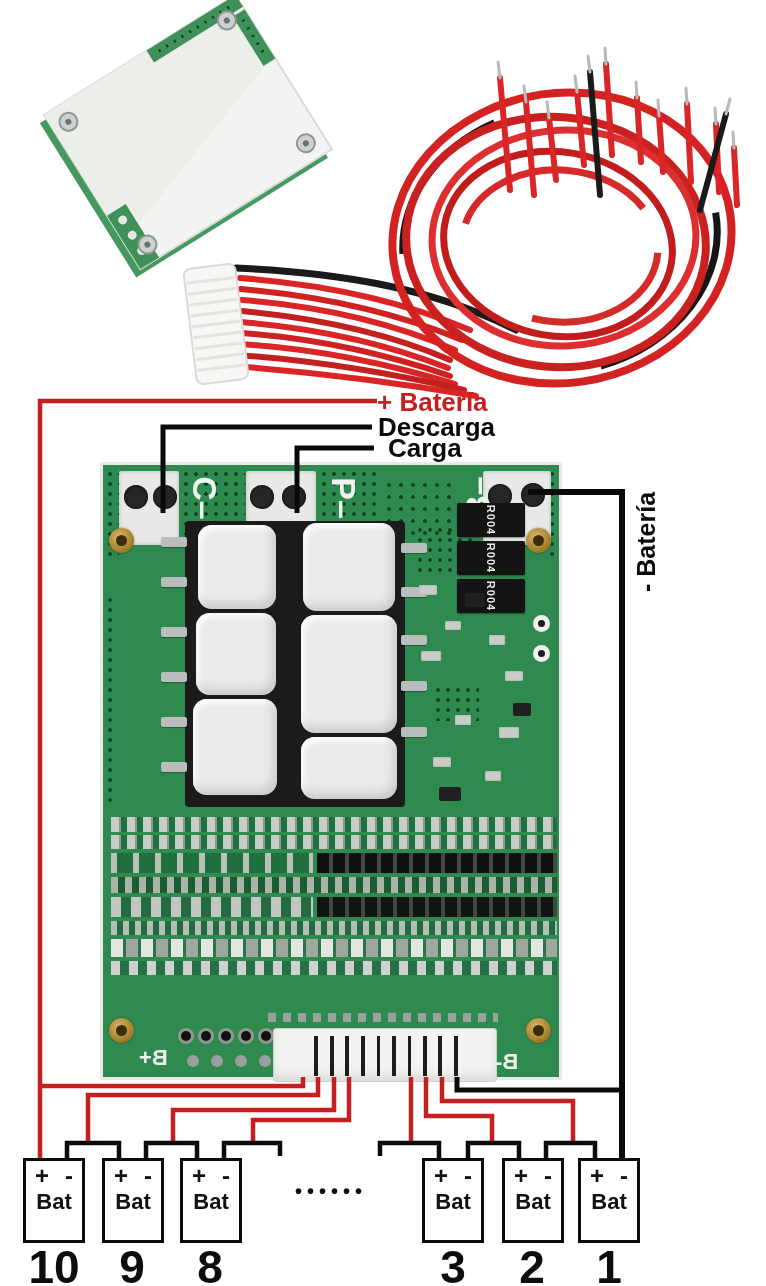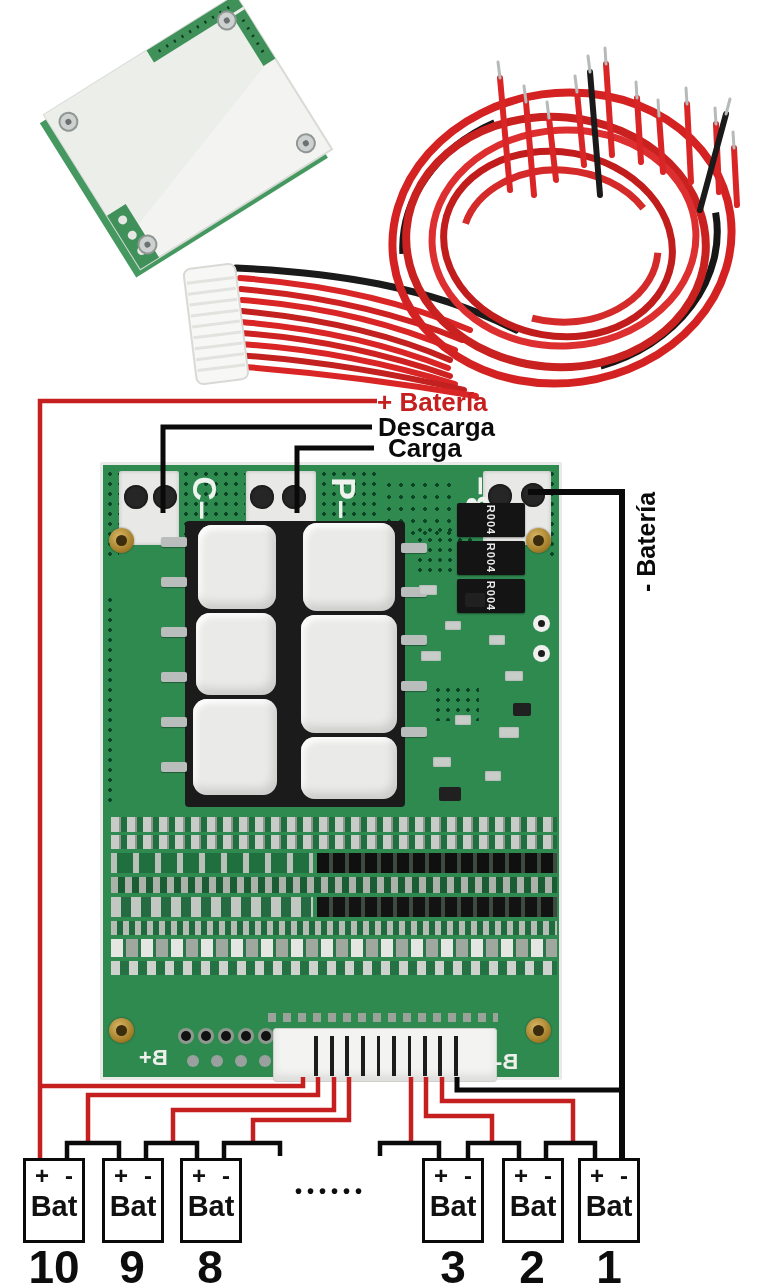--- a/index.html
+++ b/index.html
@@ -35,21 +35,21 @@
   #jst{position:absolute;left:170px;top:563px;width:222px;height:52px;background:#f3f3f1;
        border:1px solid #cfcfcb;border-radius:3px;box-shadow:inset 0 -6px 8px #00000018;}
   #jstpins{position:absolute;left:29px;top:7px;width:164px;height:40px;
        background:repeating-linear-gradient(90deg,transparent 0 11.5px,#1d1d1d 11.5px 15.5px);}
   .mirror{transform:scaleX(-1);}
   .silkB{position:absolute;color:#efefec;font-weight:bold;font-size:22px;line-height:1;}
   
   .bat{position:absolute;top:1158px;width:62px;height:85px;background:#fff;border:3px solid #0a0a0a;
        box-sizing:border-box;z-index:3;}
   .bterm{display:flex;justify-content:space-between;padding:2px 9px 0 9px;font-weight:bold;font-size:24px;color:#111;line-height:1.1;}
-  .bname{text-align:center;font-weight:bold;font-size:29px;color:#111;line-height:1.2;}
+  .bname{text-align:center;font-weight:bold;font-size:22px;color:#111;line-height:1.2;}
   .bnum{position:absolute;top:1240px;width:80px;text-align:center;font-weight:bold;font-size:46px;color:#0d0d0d;z-index:3;}
   #gapdots{position:absolute;left:295px;top:1180px;font-size:20px;font-weight:bold;letter-spacing:5px;color:#0d0d0d;z-index:3;}
   svg{position:absolute;}
   #wires{left:0;top:0;z-index:6;pointer-events:none;}
   #photos{left:0;top:0;z-index:1;}
 </style>
 </head>
 <body>
 
 <div id="stage">

